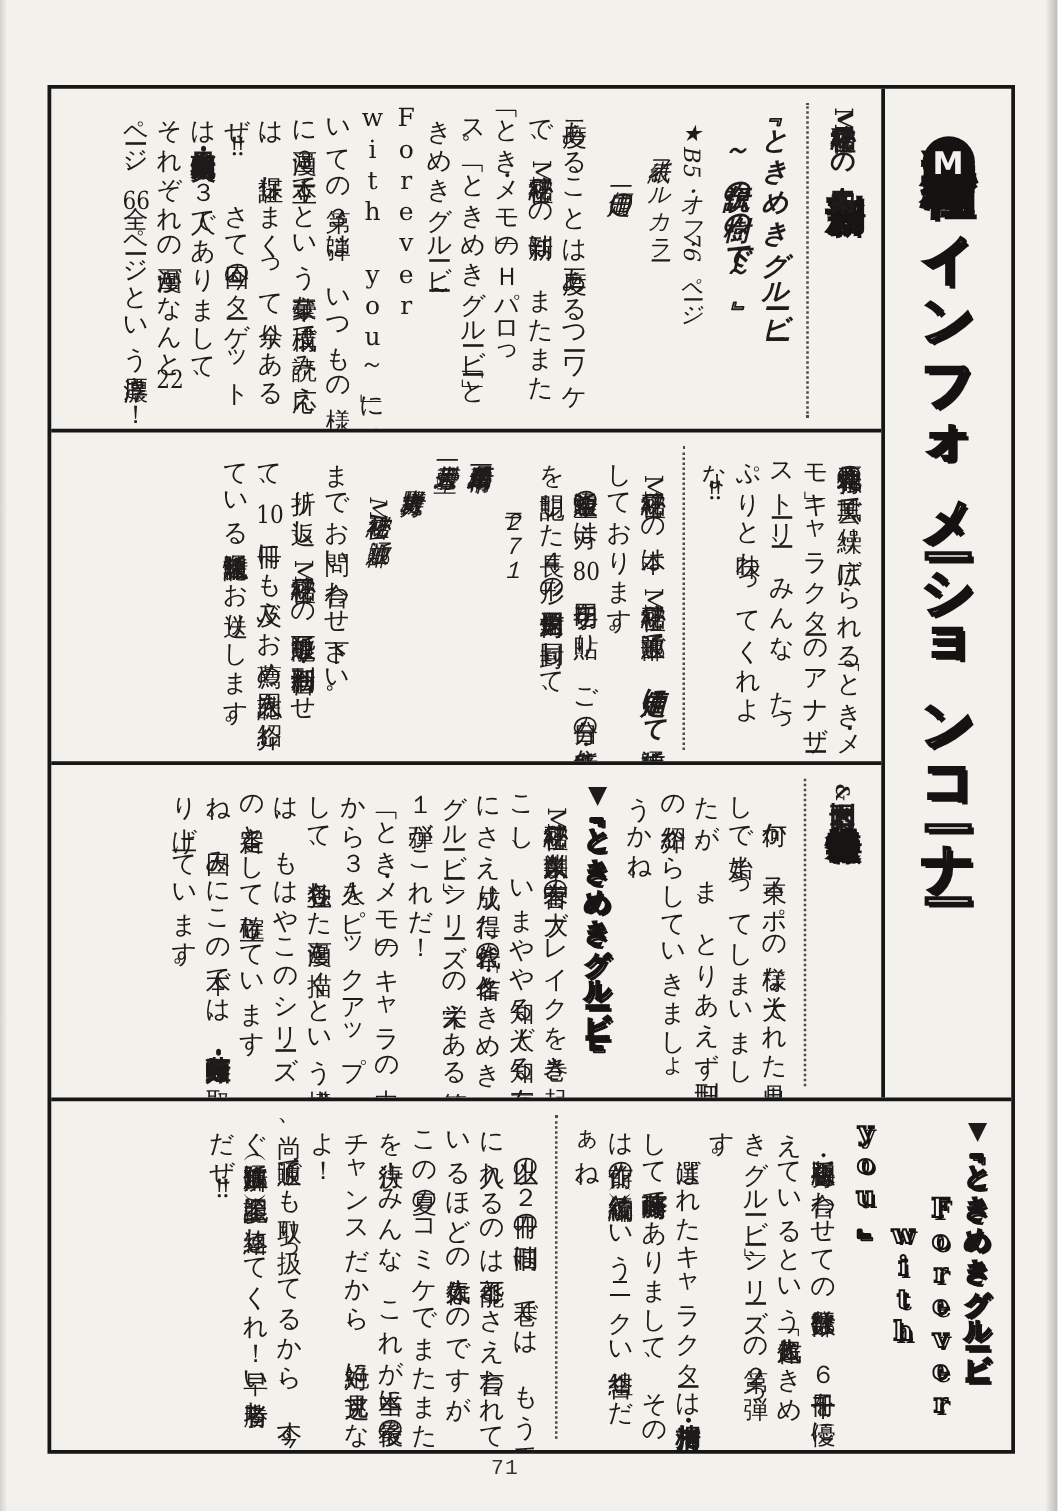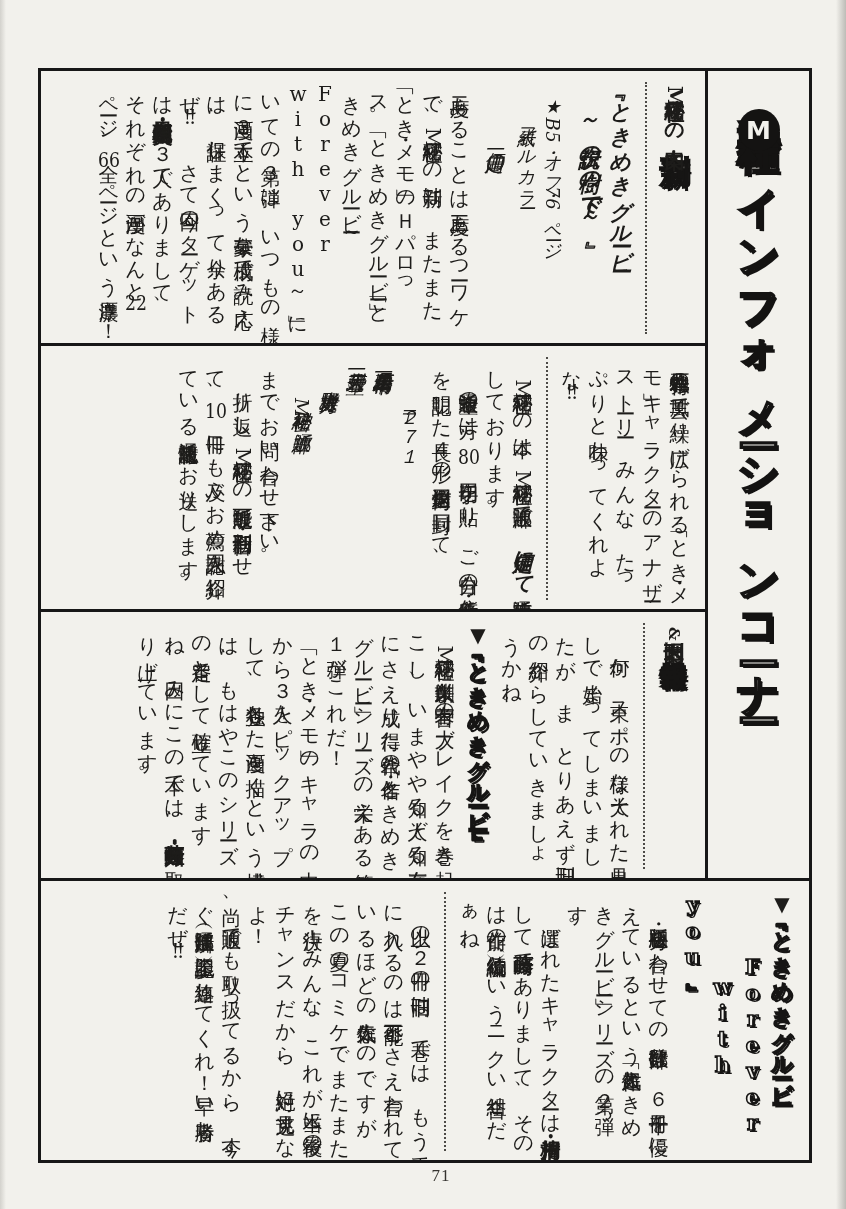--- a/index.html
+++ b/index.html
@@ -102,23 +102,23 @@
     margin:6px 0 8px 0;flex:0 0 auto;
   }
   .logo-m{
     writing-mode:horizontal-tb;
     font-family:"DejaVu Sans","Liberation Sans",sans-serif;
     font-weight:900;font-size:25px;color:#f2f1ec;
     letter-spacing:0;line-height:1;
   }
 
   .page-number{
-    position:absolute;left:441px;top:1166px;transform:translateX(-50%);
+    position:absolute;left:404px;top:1166px;transform:translateX(-50%);
     font-size:17px;color:#35332f;letter-spacing:1px;
-    font-family:Liberation Serif, serif;
+    font-family:Liberation Mono, monospace;
   }
 </style>
 </head>
 <body>
 
 <div class="paper">
   <div class="frame">
 
     <section class="band band1">
         <div class="blk hdr1 div-after"><span>秘密結社Mの</span><span class="seg-o">新刊</span><span>案内</span></div>

